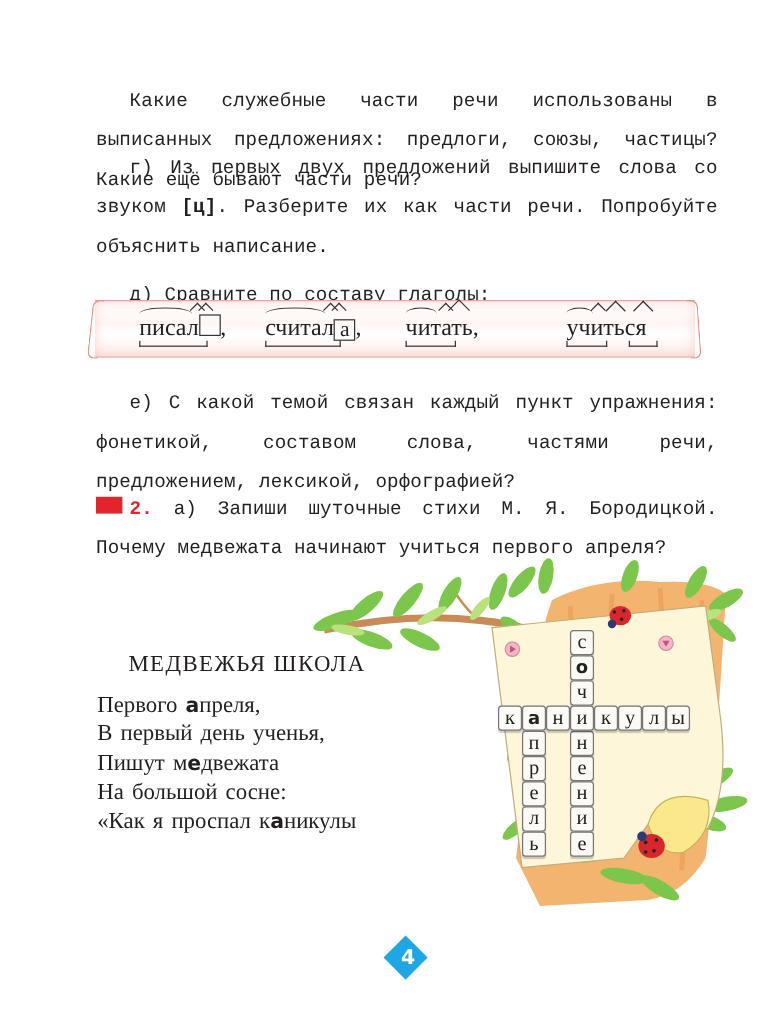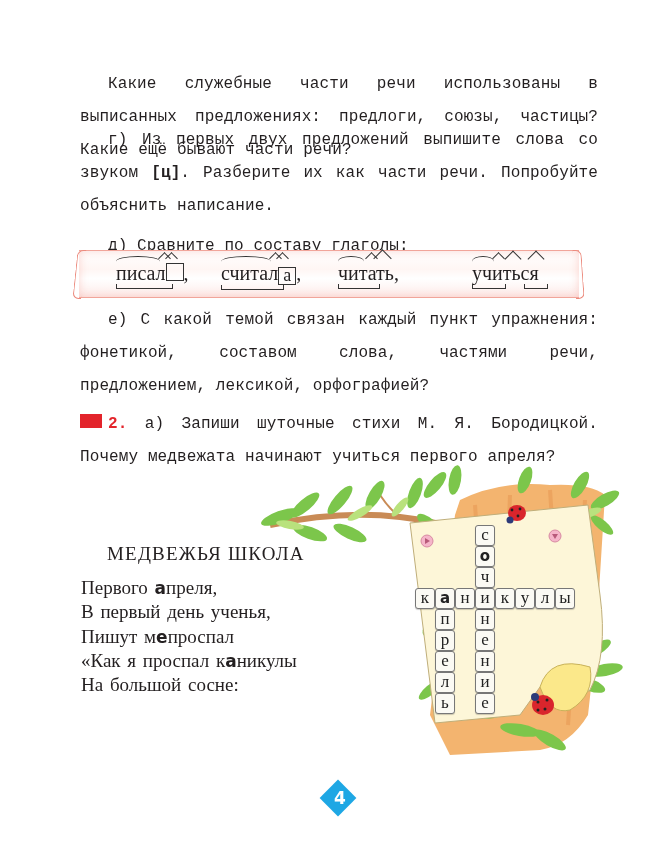--- a/index.html
+++ b/index.html
@@ -128,21 +128,21 @@
 <div class="word serif" style="left:433px;margin-left:39px;">
   <span class="root-arc" style="left:0; width:22px;"></span>
   <span class="suffix-caret" style="left:22px;"></span>
   <span class="suffix-caret" style="left:35px; width:11px; height:11px; top:-9px;"></span>
   <span class="suffix-caret" style="left:58px; width:11px; height:11px; top:-9px;"></span>
   <span class="stem-line" style="left:0; width:32px;"></span>
   <span class="stem-line" style="left:52px; width:22px;"></span>
   <span>учиться</span>
 </div>
 
-<div class="para sans indent" style="top:304px;">е) С какой темой связан каждый пункт упражнения: фонетикой, составом слова, частями речи, предложением, лексикой, орфографией?</div>
+<div class="para sans indent" style="top:320px;">е) С какой темой связан каждый пункт упражнения: фонетикой, составом слова, частями речи, предложением, лексикой, орфографией?</div>
 
 <div class="para sans" style="top:408px;">
   <span class="task-marker"></span><span class="task-num">2.</span> <span>а) Запиши шуточные стихи М. Я. Бородицкой. Почему медвежата начинают учиться первого апреля?</span>
 </div>
 
 <div class="illus">
   <svg width="380" height="300" viewBox="0 0 380 300">
 
     <path d="M210 45 Q250 25 300 30 Q340 28 355 40 L350 120 Q345 200 338 260 Q320 290 290 295 L200 300 L180 260 L205 60 Z" fill="#f3b46f"></path>
     <path d="M225 50 L230 120 M260 40 L258 95 M300 35 L305 110 M335 45 L330 150 M325 170 L318 270" stroke="#e79a55" stroke-width="4" fill="none" opacity="0.6"></path>
@@ -234,21 +234,21 @@
   <div class="cell" style="left:185px; top:175px;">р</div>
   <div class="cell" style="left:185px; top:196px;">е</div>
   <div class="cell" style="left:185px; top:217px;">л</div>
   <div class="cell" style="left:185px; top:238px;">ь</div>
 </div>
 
 <div class="poem-title serif">МЕДВЕЖЬЯ ШКОЛА</div>
 <div class="poem serif">
   <div><span>Первого </span><span class="hl">а</span><span>преля,</span></div>
   <div><span>В первый день ученья,</span></div>
-  <div><span>Пишут м</span><span class="hl">е</span><span>проспал</span></div>
+  <div><span>Пишут м</span><span class="hl">е</span><span>двежата</span></div>
+  <div><span>На большой сосне:</span></div>
   <div><span>«Как я проспал к</span><span class="hl">а</span><span>никулы</span></div>
-  <div><span>На большой сосне:</span></div>
 </div>
 
 <div class="page-num sans">
   <div class="diamond"></div>
   <span>4</span>
 </div>
 
 </body></html>

